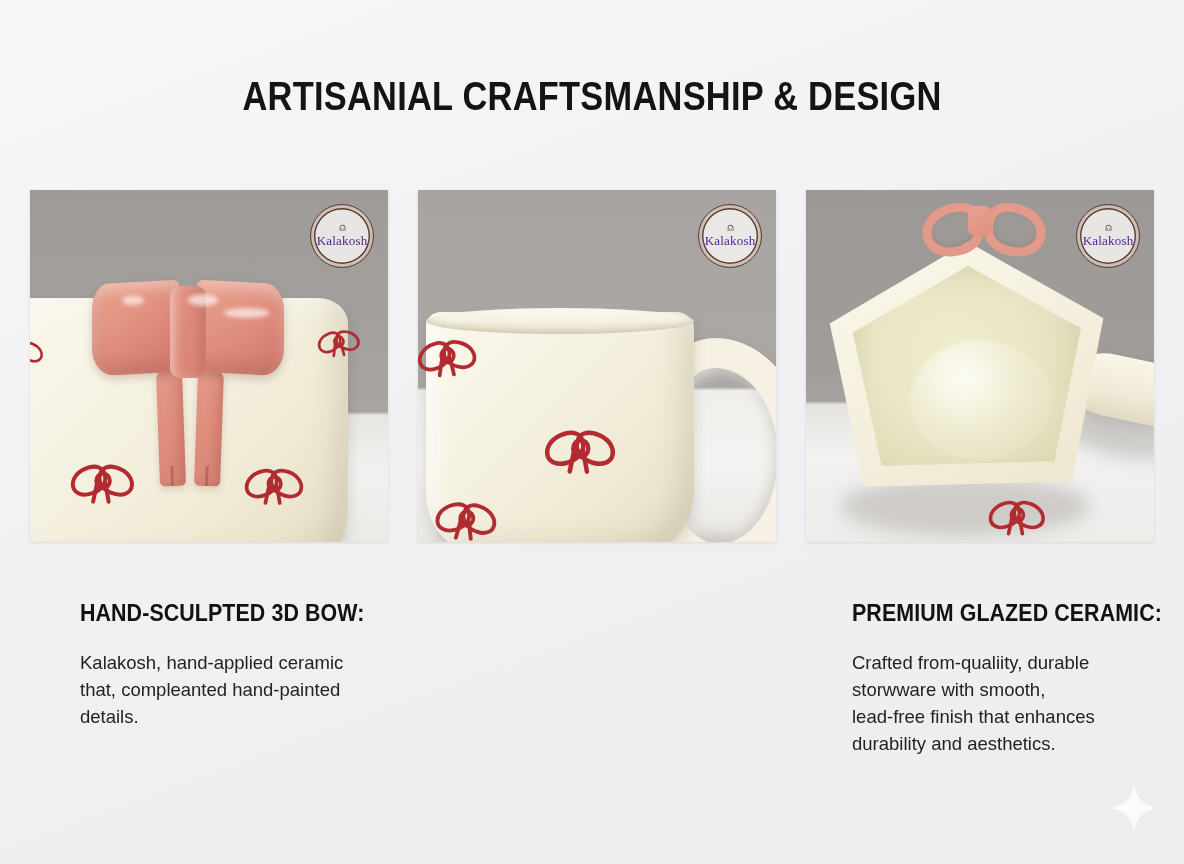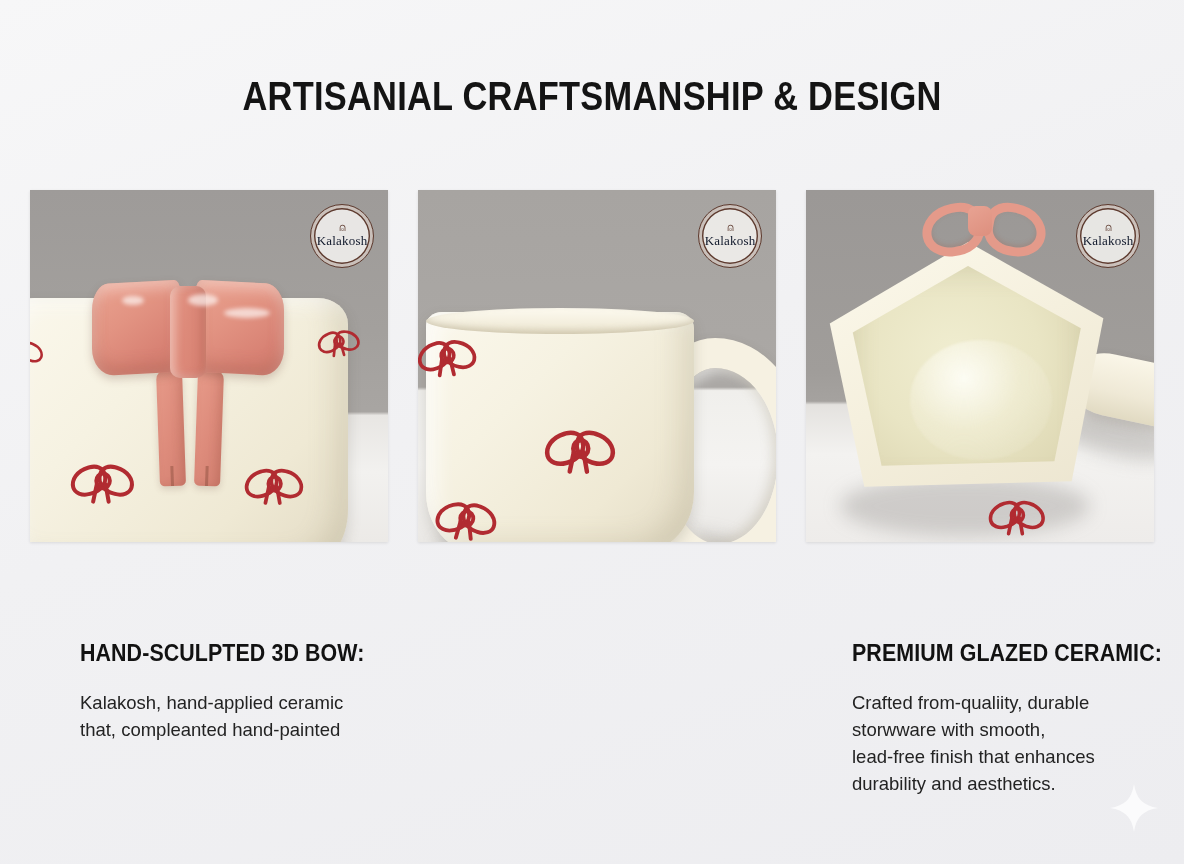--- a/index.html
+++ b/index.html
@@ -313,30 +313,29 @@
   .watermark .lotus {
     font-size: 11px;
     line-height: 9px;
     color: #5d3a2e;
     letter-spacing: -1px;
     margin-bottom: 1px;
   }
   .watermark .brand {
     font-family: "Liberation Serif", serif;
     font-size: 13px;
-    color: #0f172a;
+    color: #4c1d95;
     letter-spacing: 0.2px;
   }
 
   
   .caption {
     position: absolute;
     top: 410px;
     width: 360px;
-    margin-top: 40px;
   }
   .cap-heading {
     font-family: "Liberation Sans", sans-serif;
     font-weight: bold;
     font-size: 23px;
     color: #121212;
     letter-spacing: 0.1px;
     transform: scaleX(0.93);
     transform-origin: 0 50%;
     white-space: nowrap;
@@ -424,20 +423,21 @@
         <div class="lotus">⍝</div>
         <div class="brand">Kalakosh</div>
       </div>
     </div>
 
     <div class="caption" id="cap-1">
       <div class="cap-heading">HAND-SCULPTED 3D BOW:</div>
       <div class="cap-body">
         <span>Kalakosh, hand-applied ceramic</span>
         <span>that, compleanted hand-painted</span>
+        <span>details.</span>
       </div>
     </div>
   </div>
 
   <div class="column" id="col-2">
     <div class="photo">
       <div class="scene scene-top-heavy"></div>
 
       <div class="shadow-blob" style="left:20px; top:338px; width:300px; height:36px;"></div>
 

